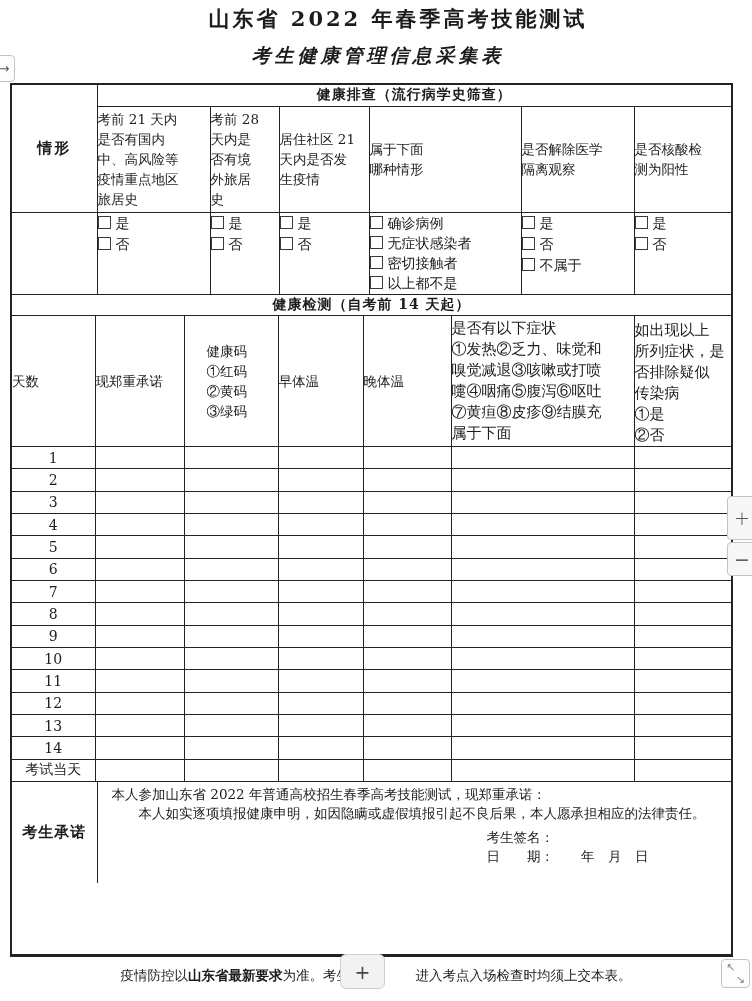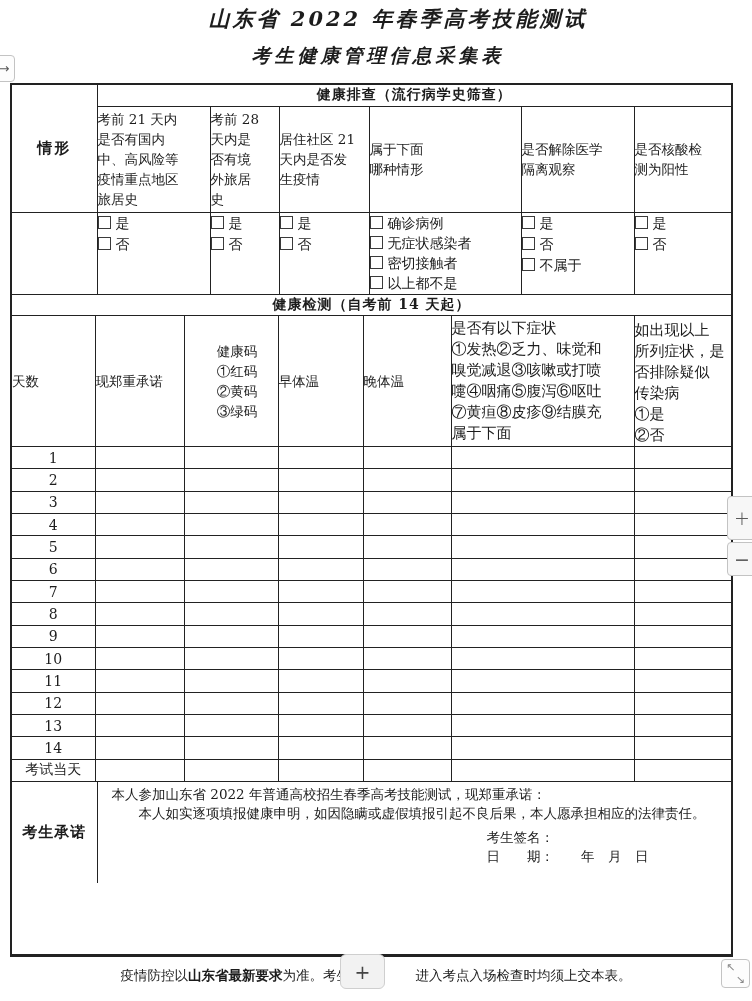--- a/index.html
+++ b/index.html
@@ -4,21 +4,21 @@
 <style>
   html,body { margin:0; padding:0; background:#fff; }
   .sheet {
     position:relative; width:752px; height:1001px; background:#ffffff;
     overflow:hidden; color:#1c1c1c;
     font-family:"DejaVu Serif","Liberation Serif",serif;
   }
   
   .title {
     position:absolute; top:5px; left:0; right:0; text-align:center;
-    font-size:21px; font-weight:bold; font-style:italic; letter-spacing:3px;margin-left:44px;
+    font-size:21px; font-weight:bold; letter-spacing:3px;margin-left:44px;
   }
   .subtitle {
     position:absolute; top:43px; left:4px; right:0; text-align:center;
     font-size:19px; font-weight:bold; font-style:italic; letter-spacing:4px;
   }
   
   .form {
     position:absolute; left:10px; top:83px; width:719px; height:869px;
     border:2px solid #222; border-bottom-width:3px; background:#fff;
   }
@@ -180,21 +180,21 @@
           <col style="width:97px">
         </colgroup>
       <tbody>
           <tr style="height:126px">
         <td class="hdr">
               <div>天数</div>
             </td>
         <td class="hdr">
               <div>现郑重承诺</div>
             </td>
-        <td class="hdr" style="text-align:center;padding-left:12px">
+        <td class="hdr" style="text-align:left;padding-left:22px">
               <div>健康码</div>
               <div>①红码</div>
               <div>②黄码</div>
               <div>③绿码</div>
             </td>
         <td class="hdr">
               <div>早体温</div>
             </td>
         <td class="hdr">
               <div>晚体温</div>

